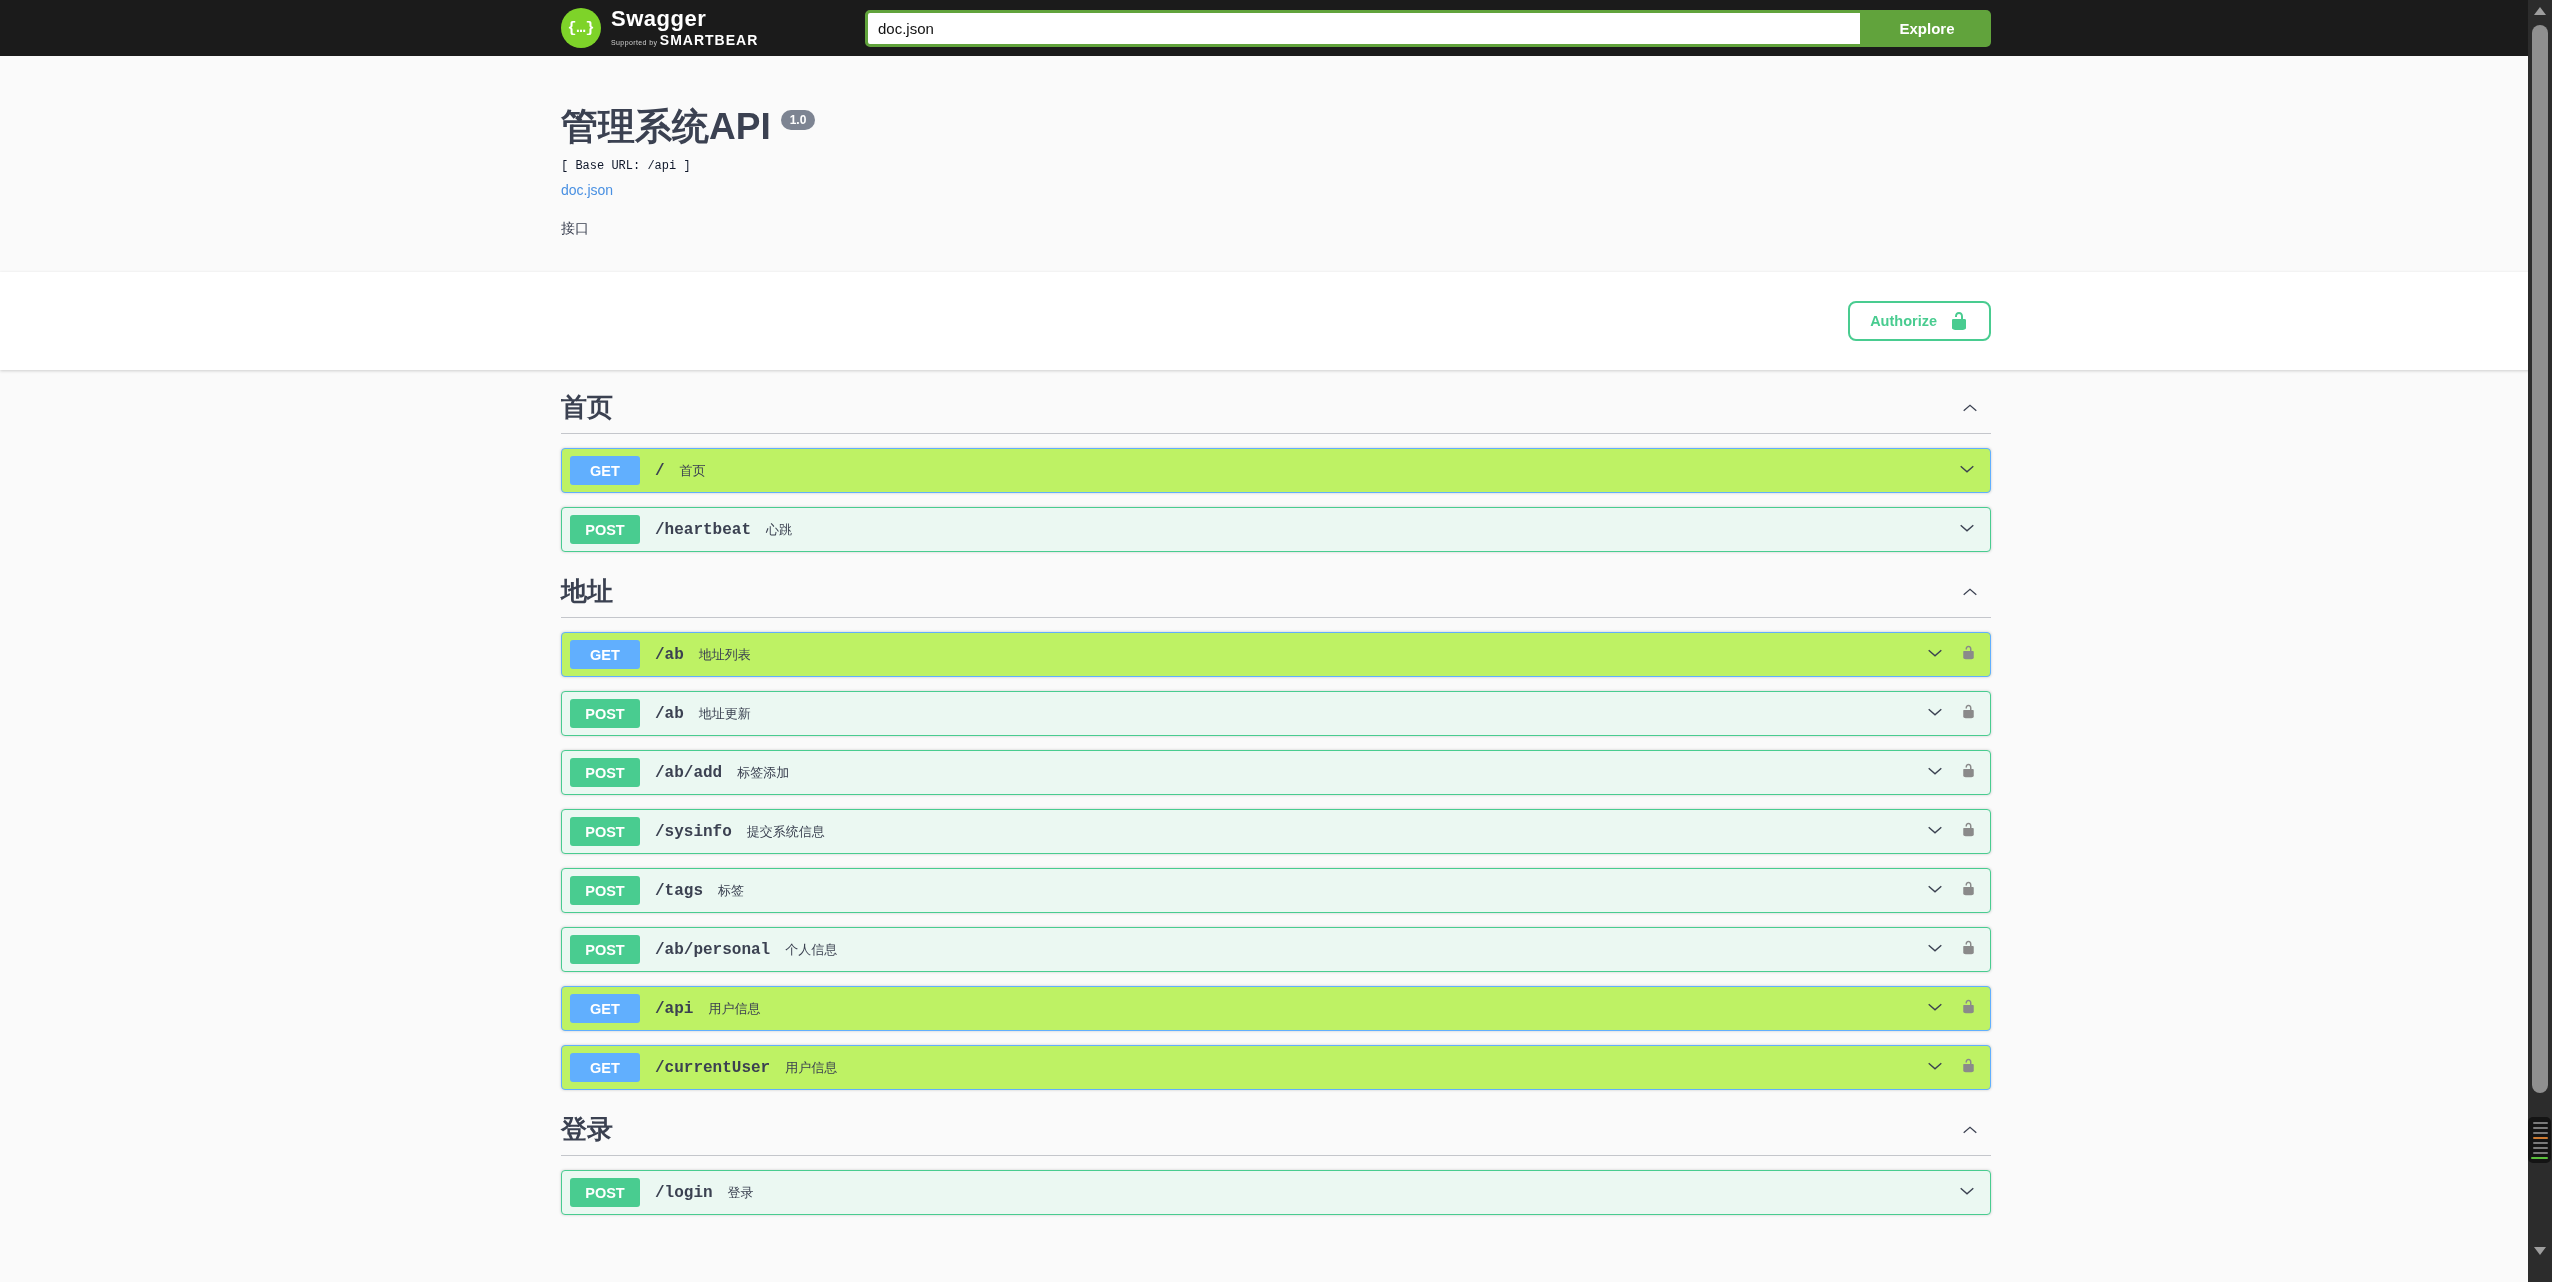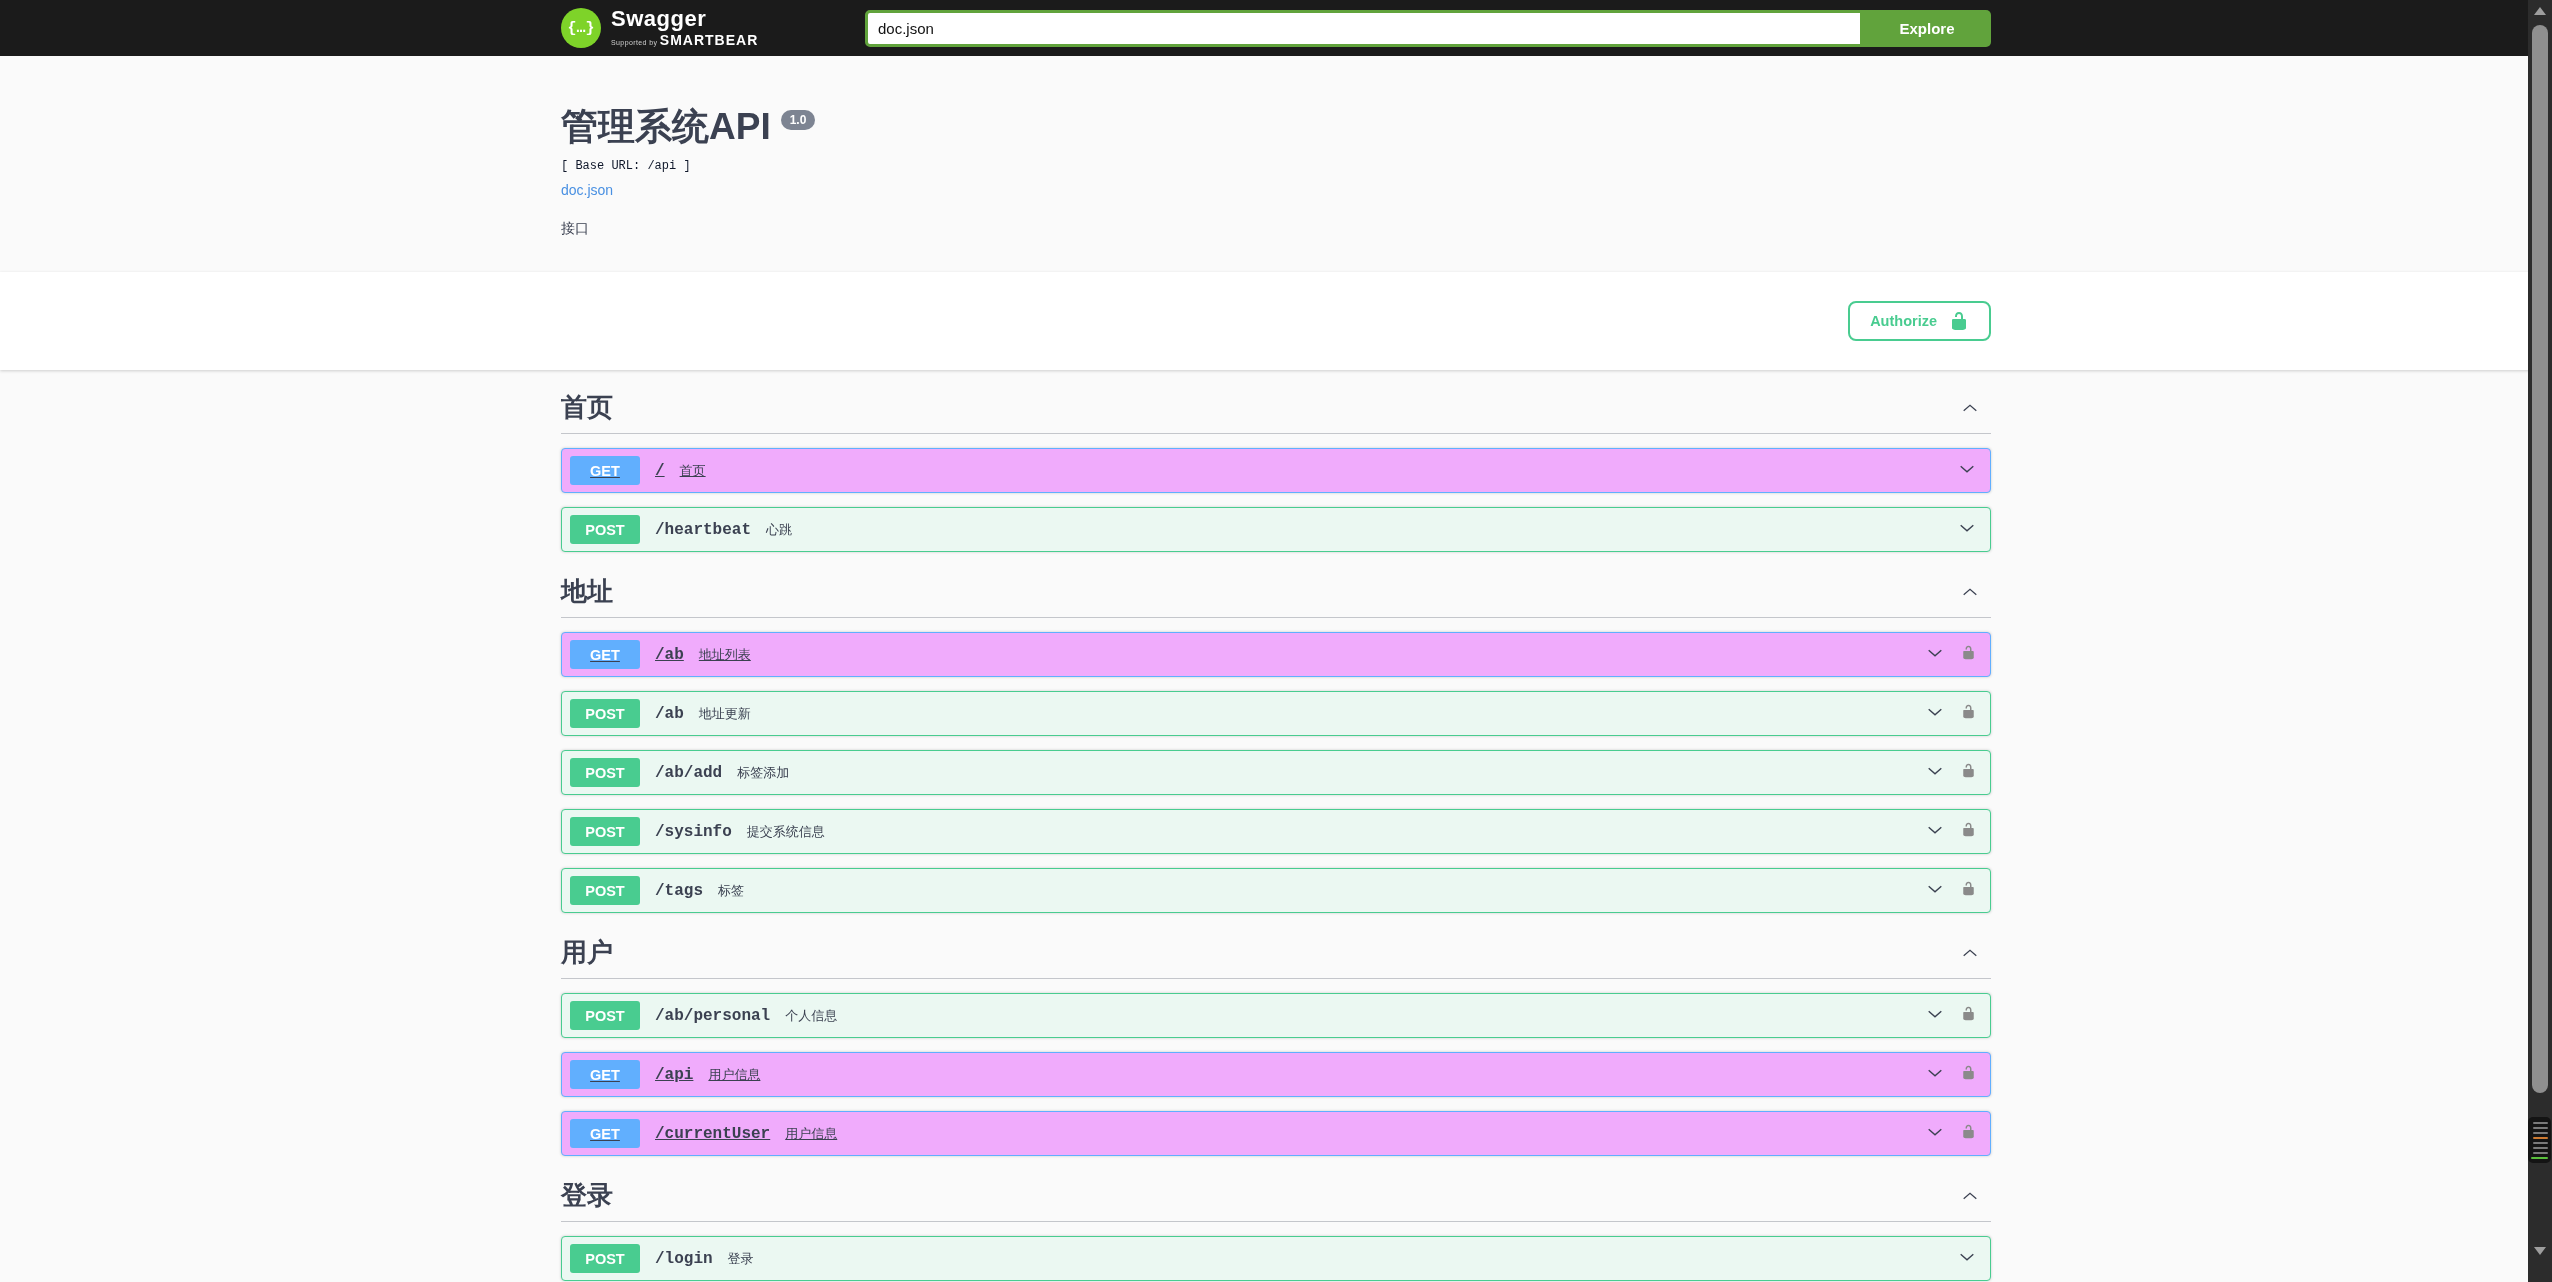--- a/index.html
+++ b/index.html
@@ -50,21 +50,21 @@
   .opblock-tag { display:flex; align-items:center; justify-content:space-between;
                  margin-top:18px; padding:4px 12px 8px 0;
                  border-bottom:1px solid rgba(59,65,81,.28); }
   .opblock-tag:first-child { margin-top:0; }
   .tag-title { font-size:26px; font-weight:700; color:#3b4151; }
   .tag-chevron { cursor:pointer; display:flex; }
   .rows { margin-top:14px; margin-bottom:6px; }
   .oprow { display:flex; align-items:center; height:45px; border-radius:4px;
            border:1px solid; margin-bottom:14px; box-shadow:0 0 3px rgba(0,0,0,.19);
            padding:0 14px 0 8px; cursor:pointer; }
-  .oprow.get  { background:#f0abfc; border-color:#61affe;text-decoration:underline; }
+  .oprow.get  { background:#bef264; border-color:#61affe; }
   .oprow.post { background:#ebf8f2; border-color:#49cc90; }
   .method-badge { min-width:70px; height:29px; border-radius:3px; color:#fff;
                   font-weight:700; font-size:14.5px; display:flex; align-items:center;
                   justify-content:center; font-family:"Liberation Sans", sans-serif; }
   .get  .method-badge { background:#61affe; }
   .post .method-badge { background:#49cc90; }
   .op-path { font-family:"Liberation Mono", monospace; font-weight:700; font-size:16px;
              color:#3b4151; margin-left:15px; }
   .op-desc { font-size:13px; color:#3b4151; margin-left:15px; }
   .row-right { margin-left:auto; display:flex; align-items:center; gap:17px; }
@@ -235,28 +235,20 @@
         <span><svg width="18" height="18" viewBox="0 0 20 20">
               <path d="M3 7l7 6 7-6" fill="none" stroke="#3b4151" stroke-width="1.6"></path>
             </svg></span>
         <span><svg width="15" height="17" viewBox="0 0 20 20" fill="#8a8a8a">
               <path d="M15.8 8H14V5.6C14 2.703 12.665 1 10 1 7.334 1 6 2.703 6 5.6V6h2v-.801C8 3.754 8.797 3 10 3c1.203 0 2 .754 2 2.199V8H4c-.553 0-1 .646-1 1.199V17c0 .549.428 1.139.951 1.307l1.197.387C5.672 18.861 6.55 19 7.1 19h5.8c.549 0 1.428-.139 1.951-.307l1.196-.387c.524-.167.953-.757.953-1.306V9.199C17 8.646 16.352 8 15.8 8z"></path>
             </svg></span>
       </span>
     </div>
   </div>
 
-  <div class="opblock-tag">
-    <span class="tag-title">用户</span>
-    <span class="tag-chevron">
-      <svg width="18" height="18" viewBox="0 0 20 20">
-          <path d="M3 13l7-6 7 6" fill="none" stroke="#3b4151" stroke-width="1.4"></path>
-        </svg>
-    </span>
-  </div>
   <div class="rows">
     <div class="oprow post">
       <span class="method-badge">POST</span>
       <span class="op-path">/ab/personal</span>
       <span class="op-desc">个人信息</span>
       <span class="row-right">
         <span><svg width="18" height="18" viewBox="0 0 20 20">
               <path d="M3 7l7 6 7-6" fill="none" stroke="#3b4151" stroke-width="1.6"></path>
             </svg></span>
         <span><svg width="15" height="17" viewBox="0 0 20 20" fill="#8a8a8a">

